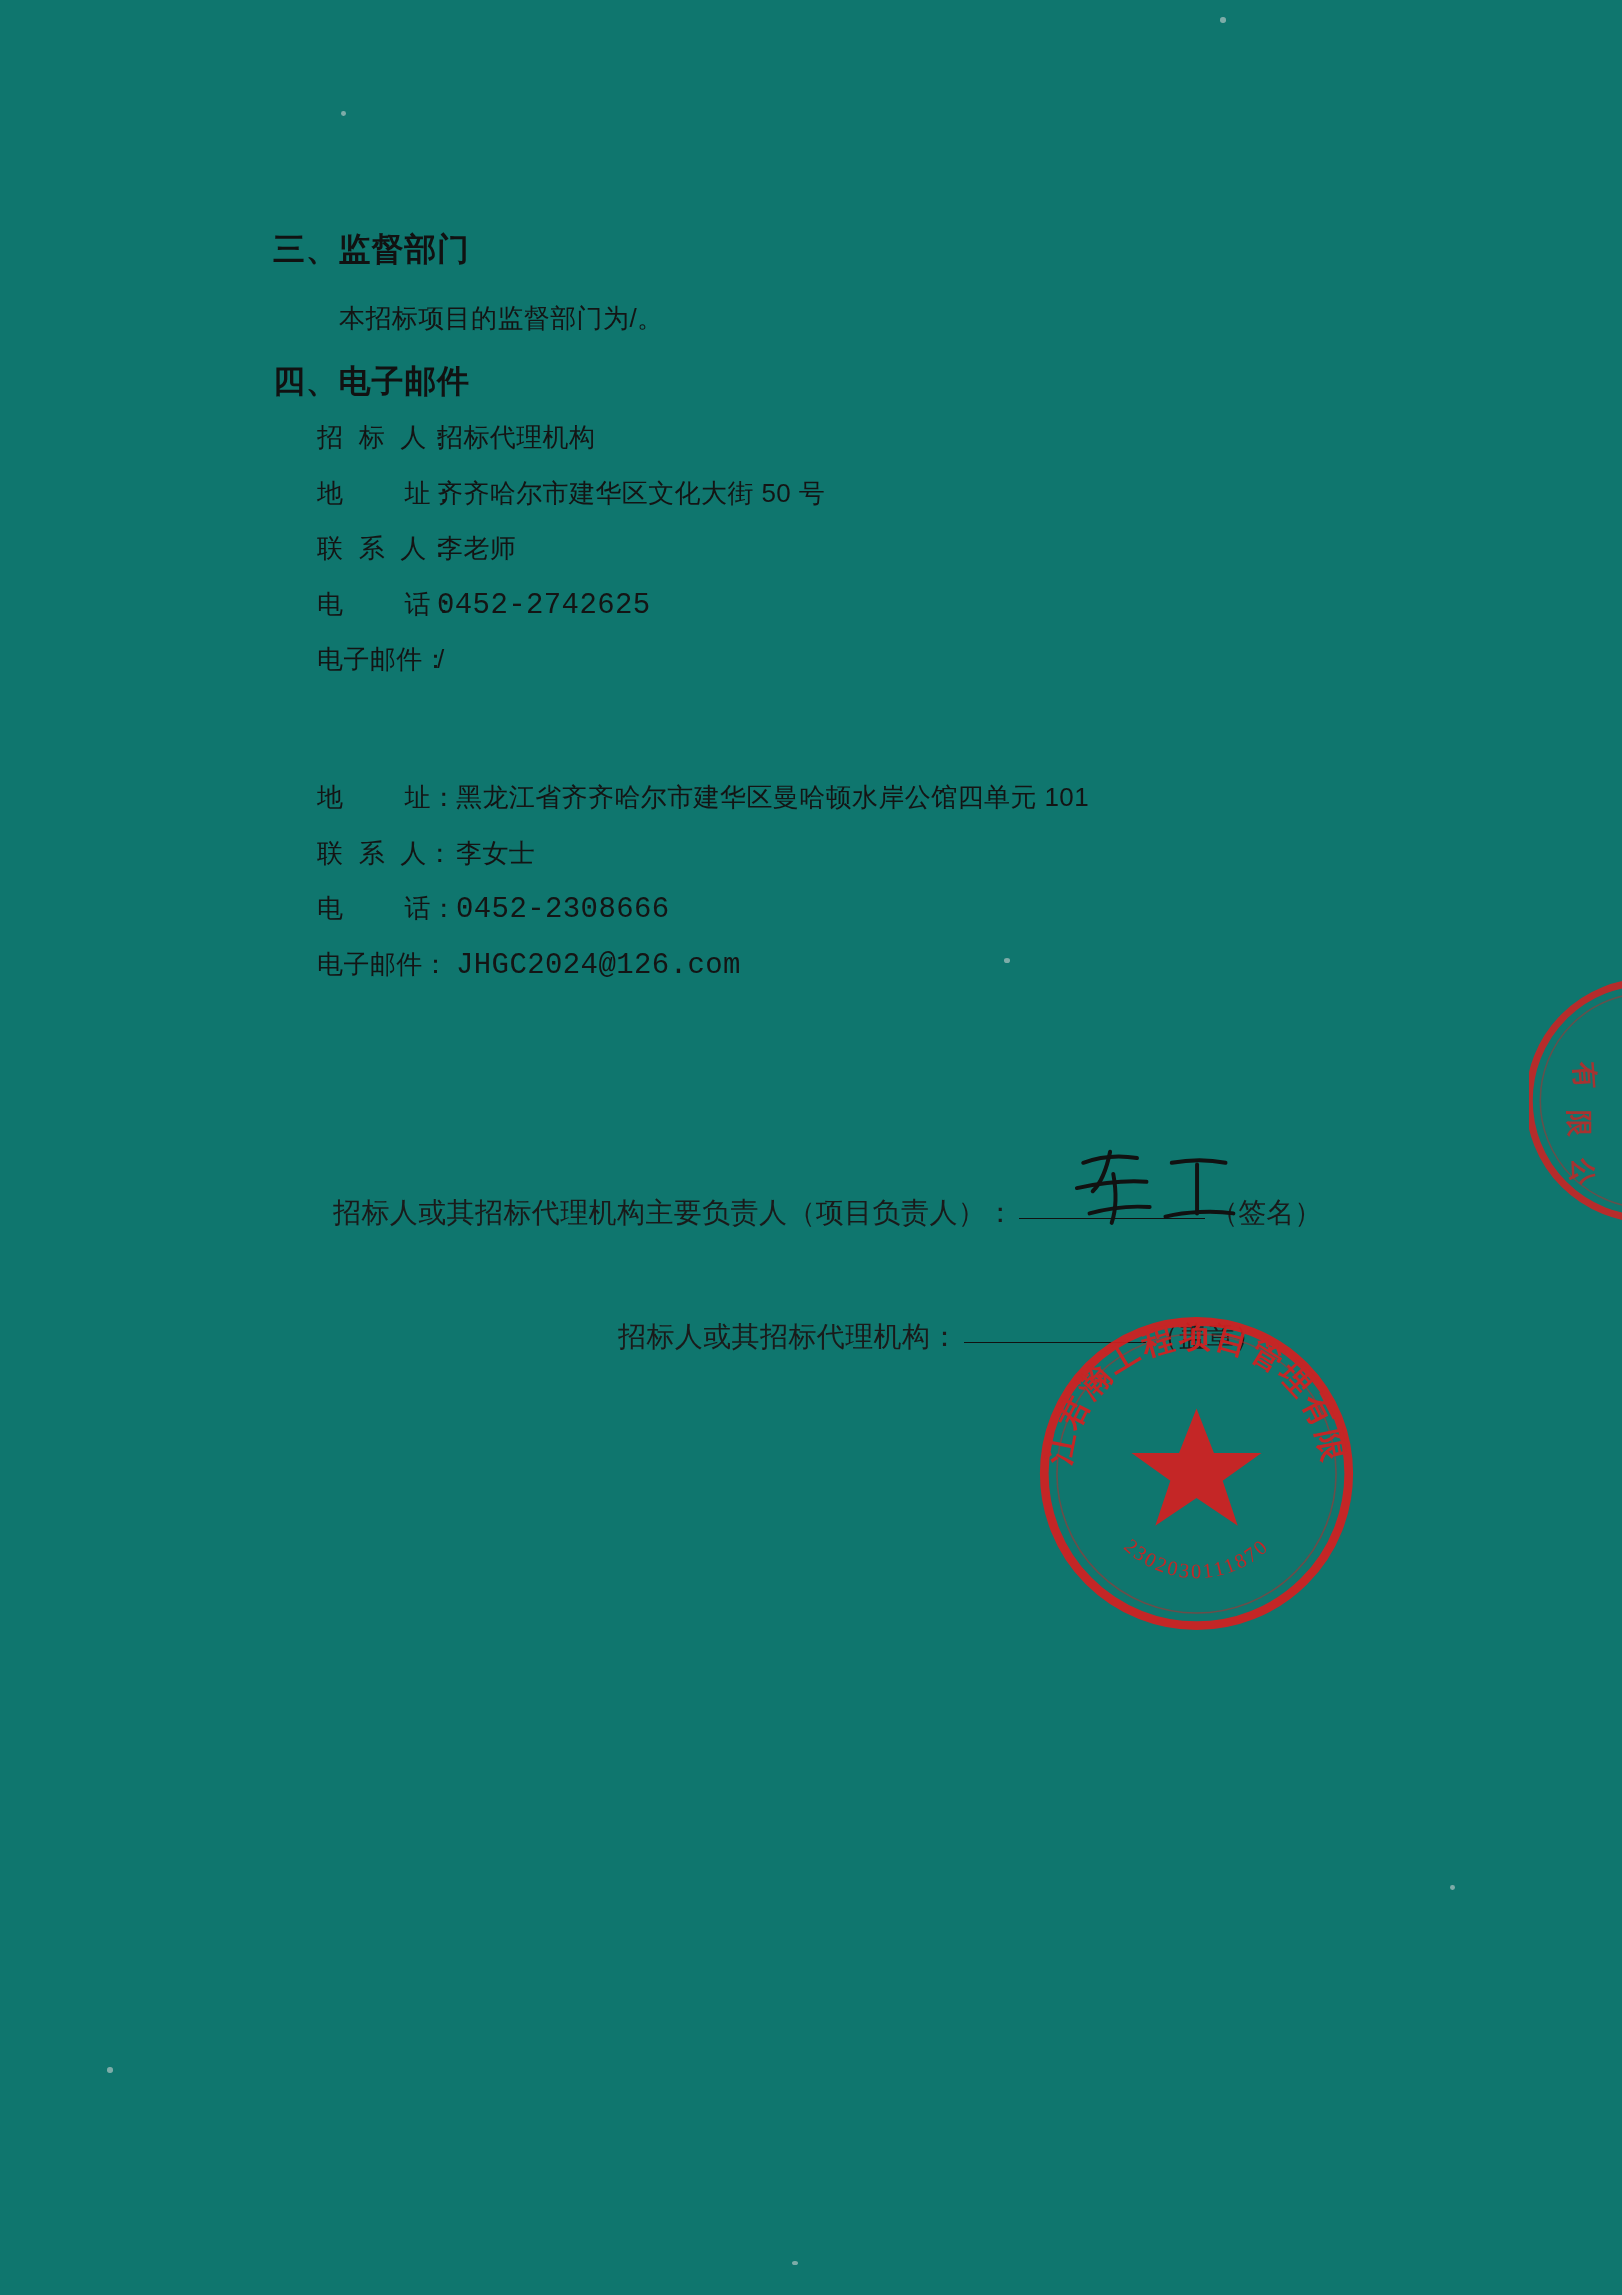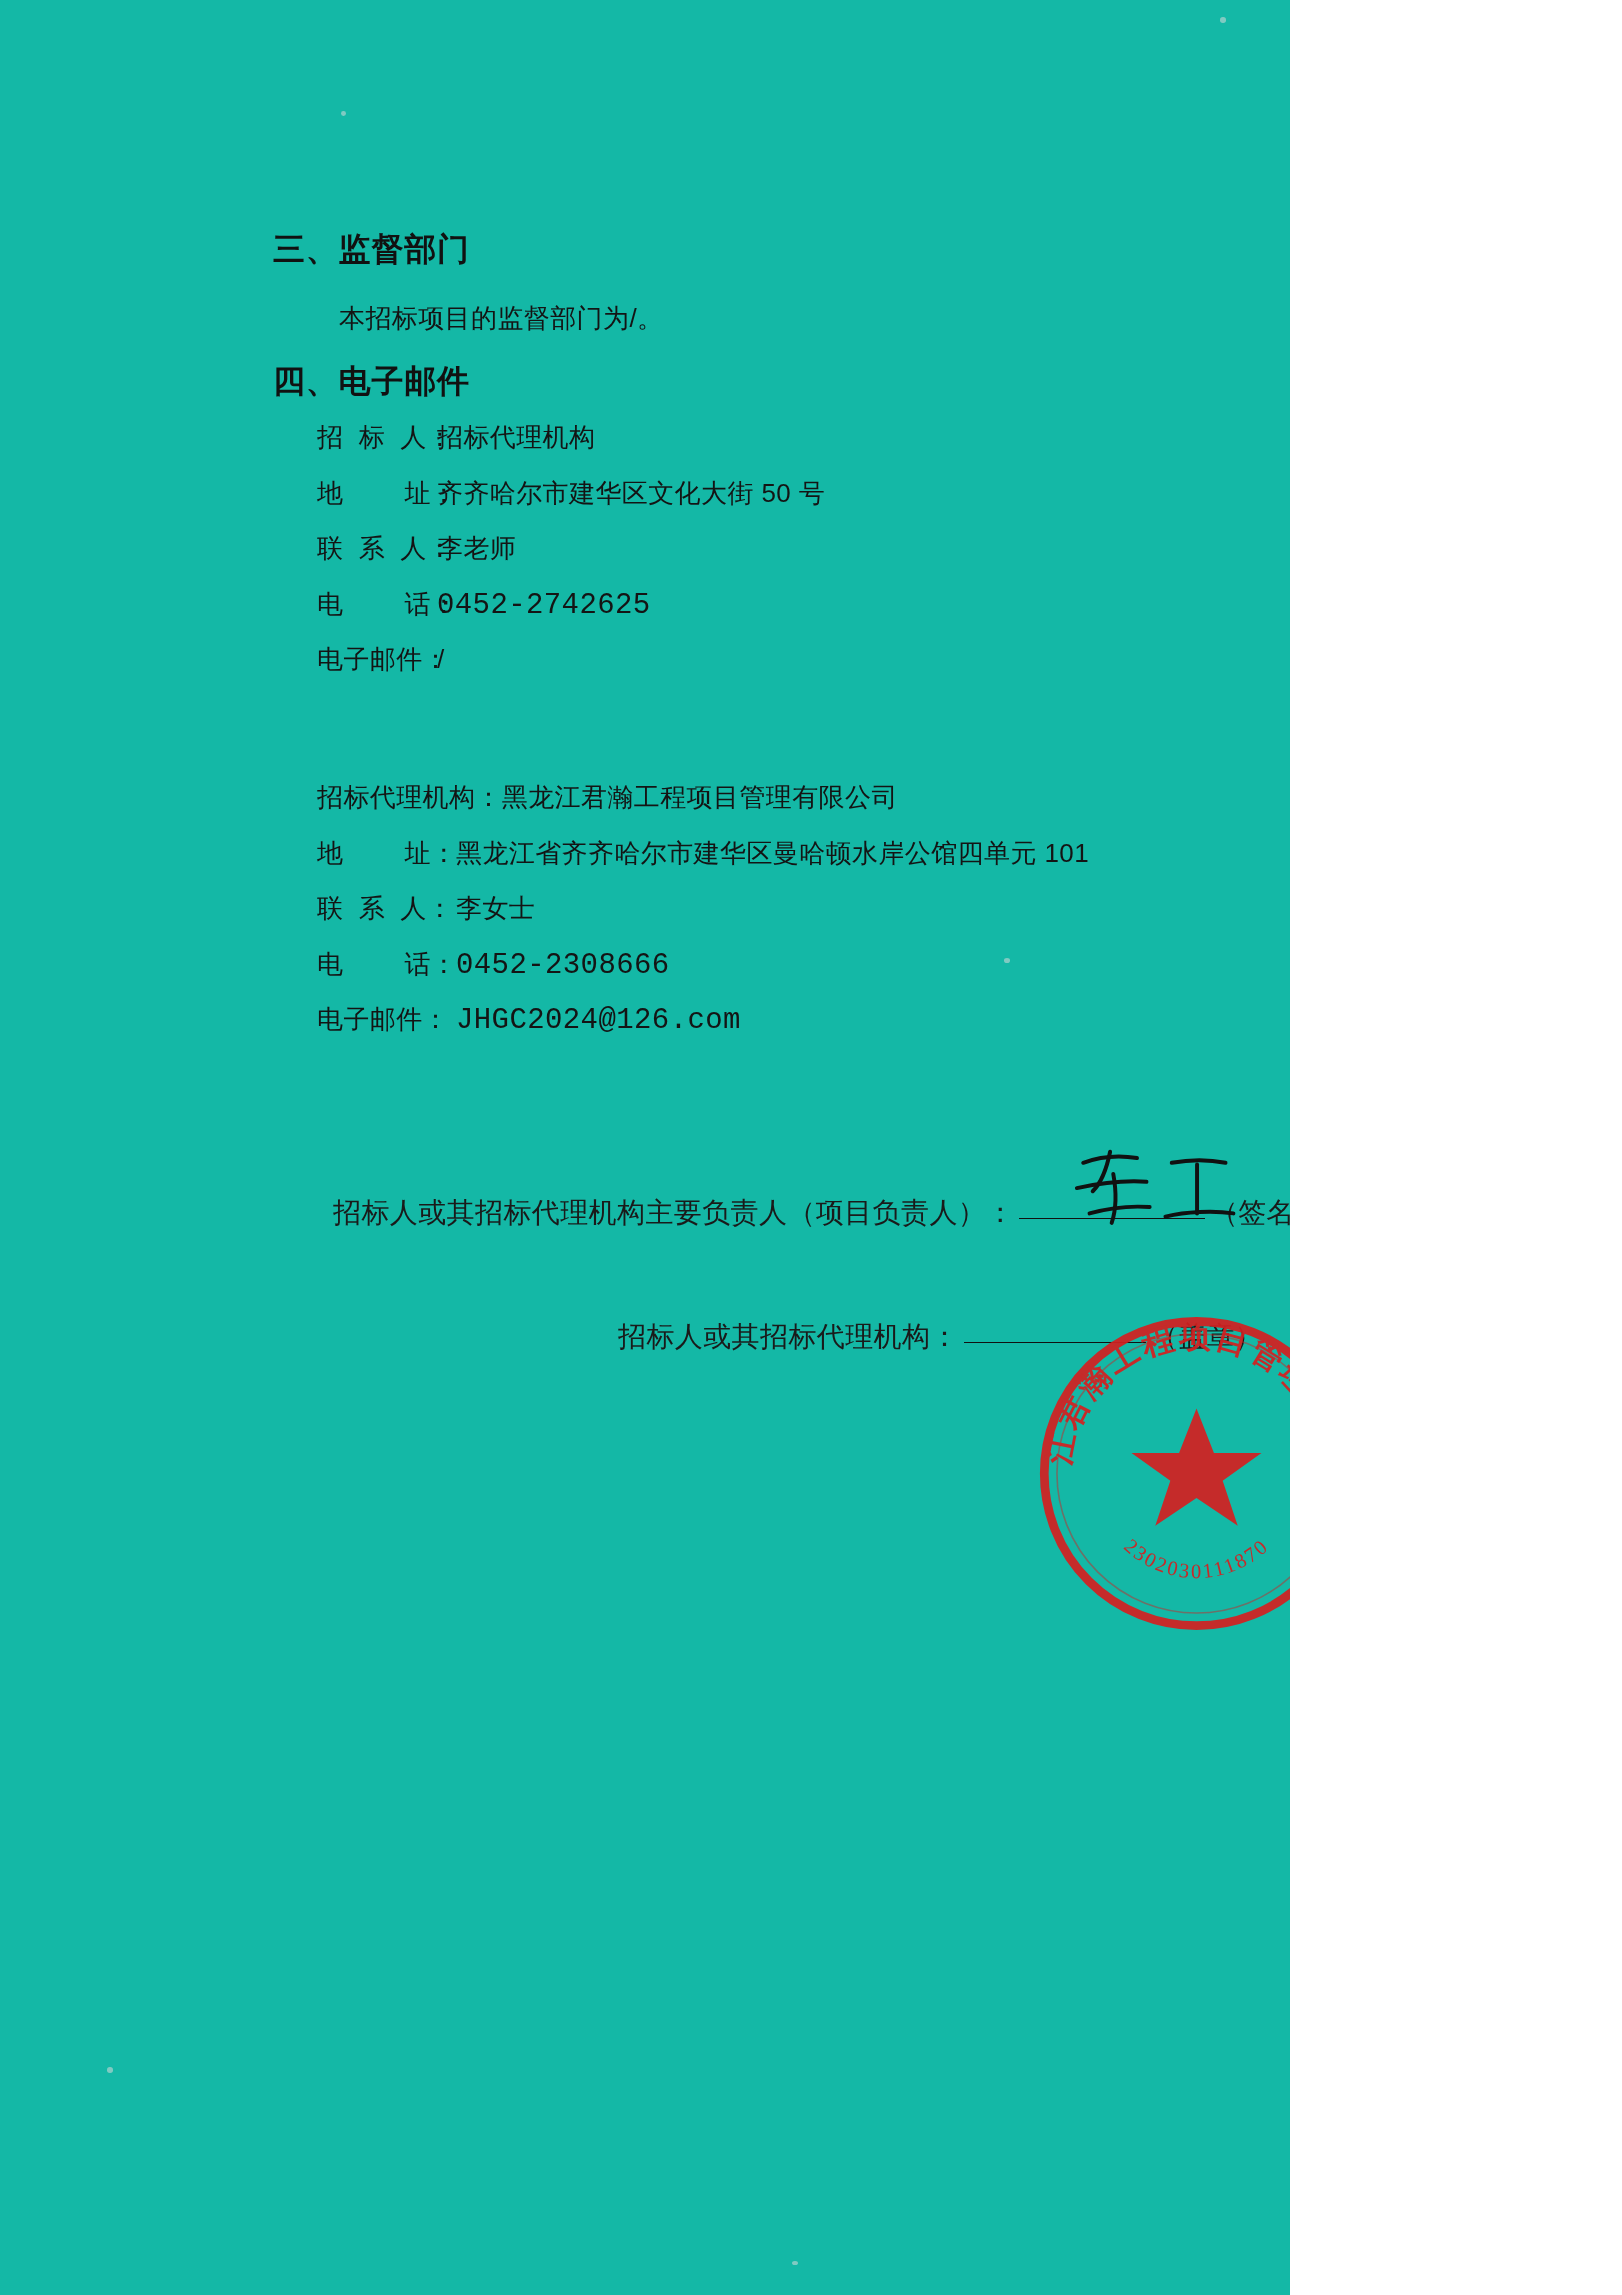--- a/index.html
+++ b/index.html
@@ -6,23 +6,23 @@
     margin: 0;
     padding: 0;
     background: #ffffff;
   }
   body {
     font-family: "Liberation Sans", "DejaVu Sans", sans-serif;
     color: #1a1a1a;
   }
   .page {
     position: relative;
-    width: 1290px;
+    width: 1622px;
     height: 2295px;
-    background: #14b8a6;
+    background: #0f766e;
     overflow: hidden;
   }
   
   .speckle {
     position: absolute;
     background: #d8d8d8;
     border-radius: 50%;
     opacity: .55;
   }
   .content {
@@ -161,24 +161,20 @@
         <span class="label lbl-w1">电        话：</span>
         <span class="value mono">0452-2742625</span>
       </div>
       <div class="row body-line">
         <span class="label lbl-w1">电子邮件：</span>
         <span class="value">/</span>
       </div>
     </div>
 
     <div class="blk-b">
-      <div class="row body-line">
-        <span class="label">招标代理机构：</span>
-        <span class="value">黑龙江君瀚工程项目管理有限公司</span>
-      </div>
       <div class="row body-line">
         <span class="label lbl-w2">地        址：</span>
         <span class="value">黑龙江省齐齐哈尔市建华区曼哈顿水岸公馆四单元 101</span>
       </div>
       <div class="row body-line">
         <span class="label lbl-w2">联  系  人：</span>
         <span class="value">李女士</span>
       </div>
       <div class="row body-line">
         <span class="label lbl-w2">电        话：</span>

